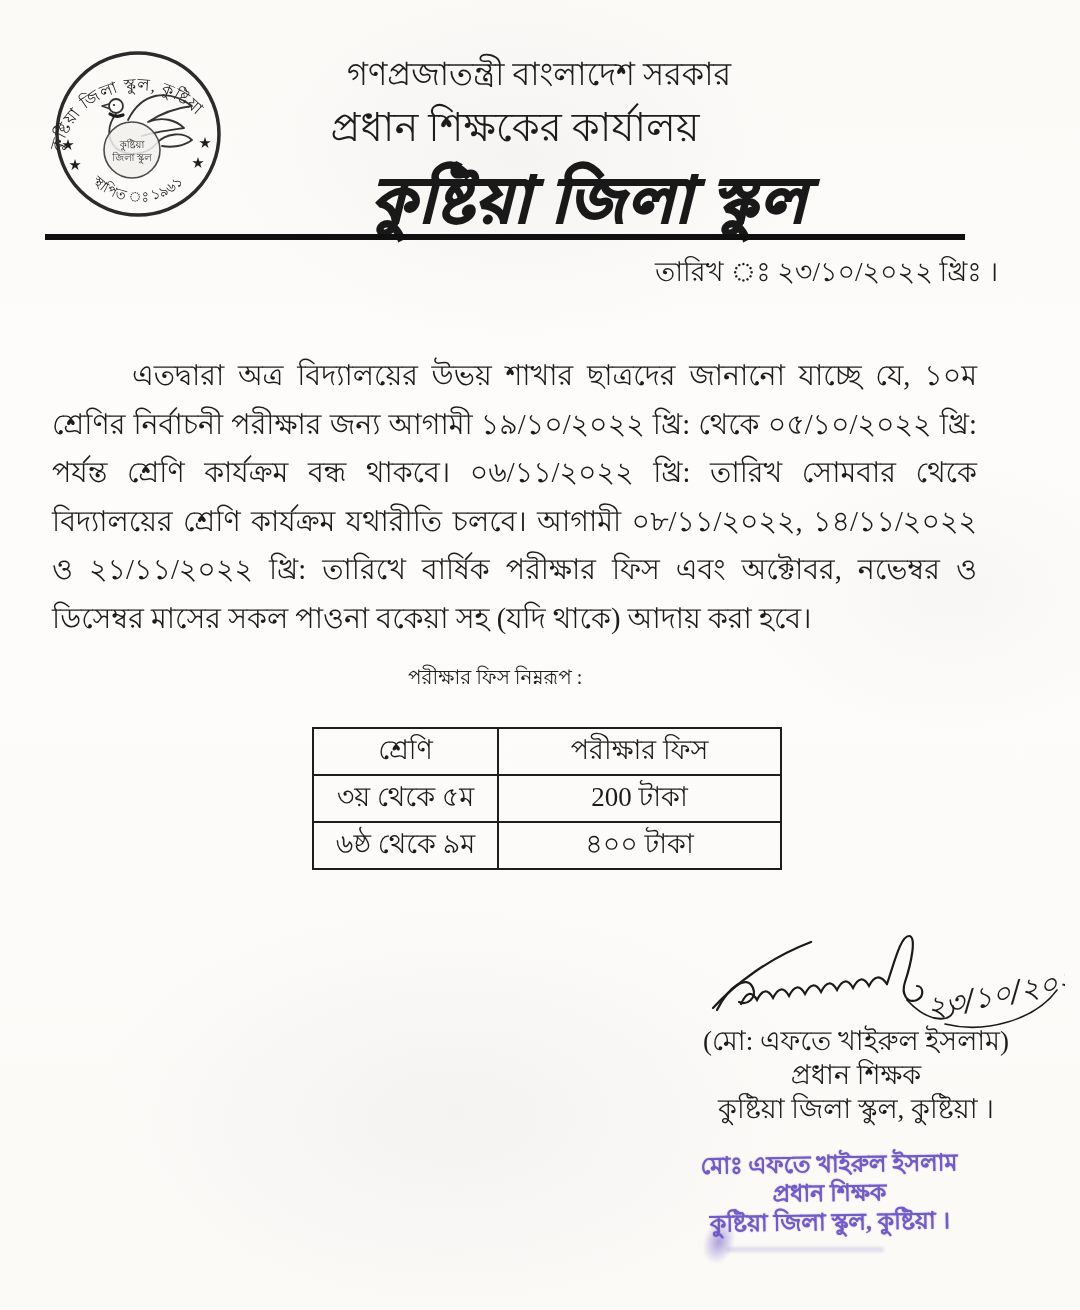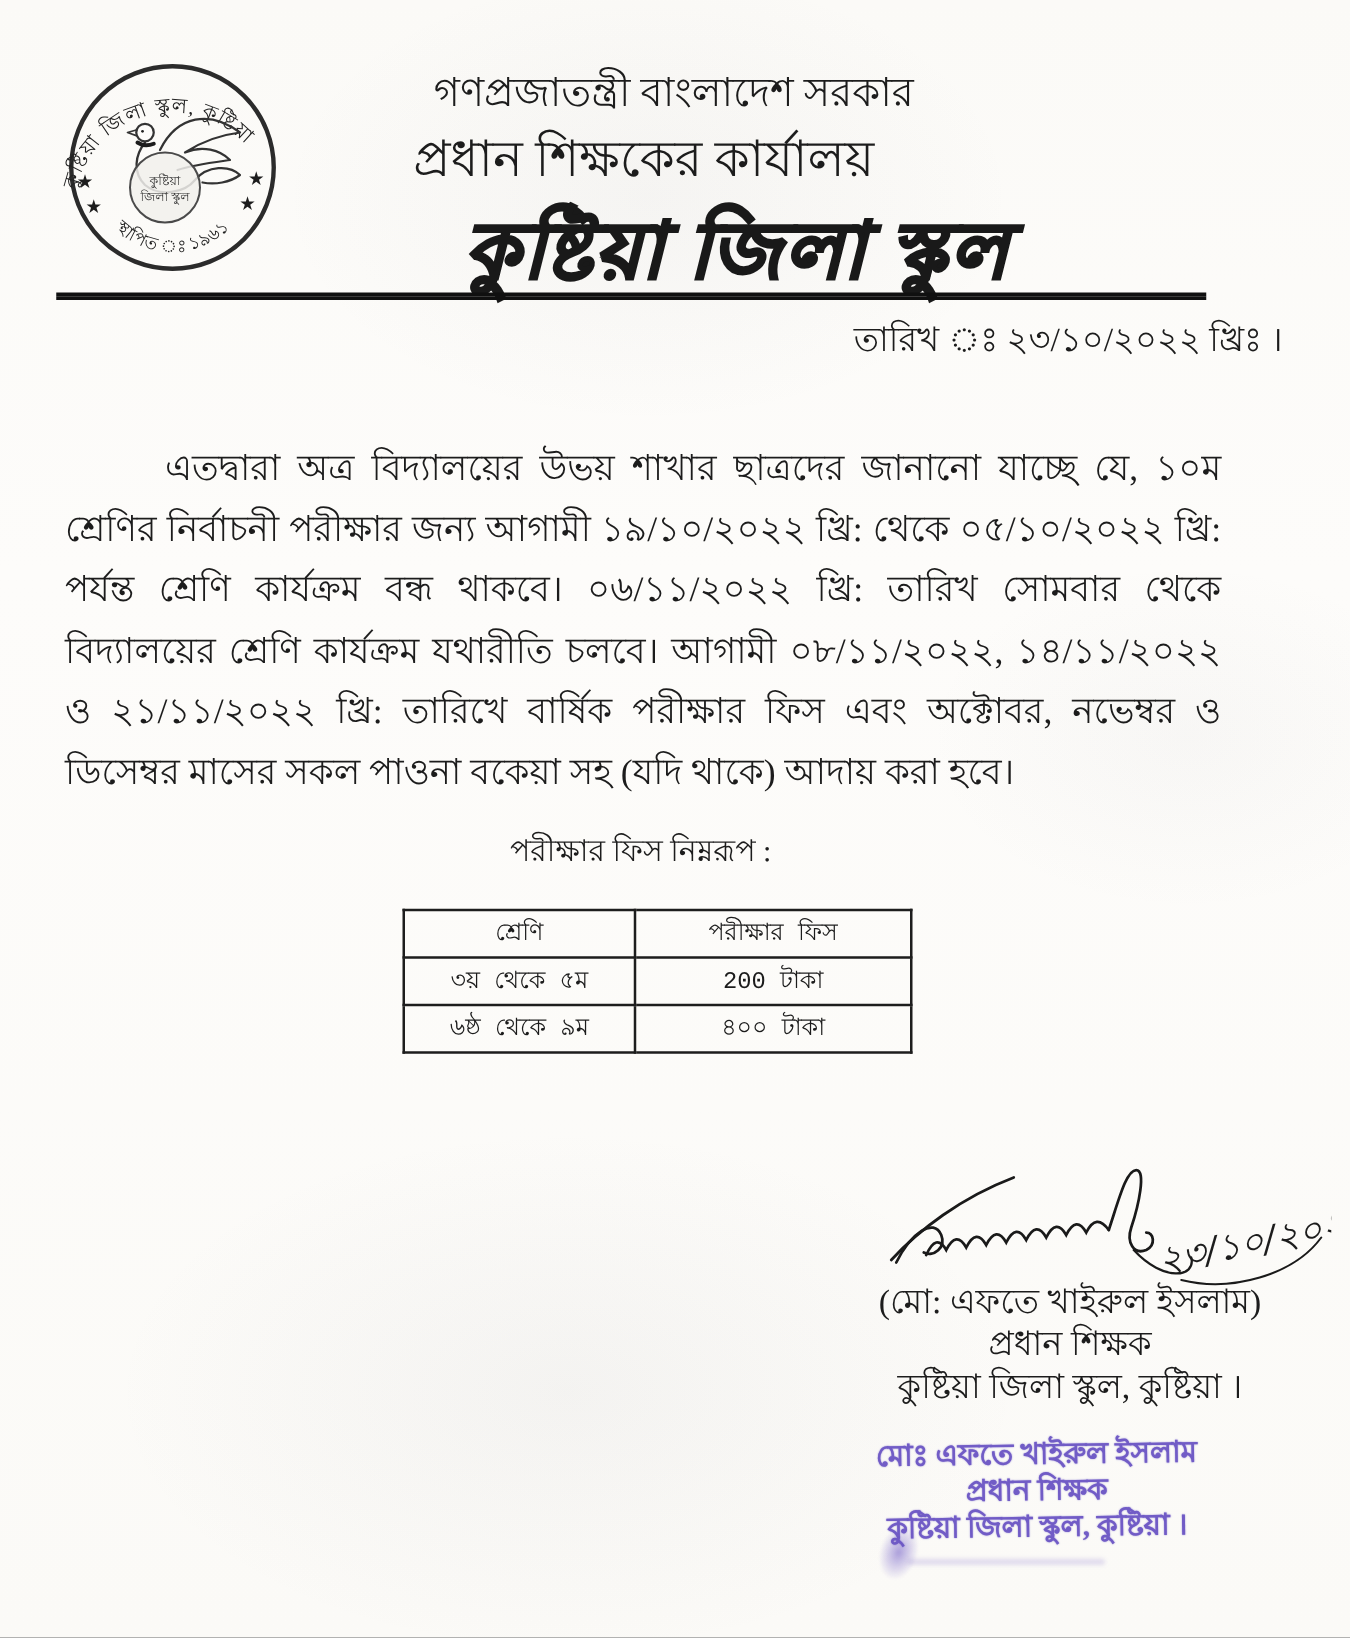--- a/index.html
+++ b/index.html
@@ -44,51 +44,50 @@
   }
 
   .double-rule {
     position: absolute; left: 45px; top: 234px; width: 920px; height: 4px;
     border-top: 3px solid #101010;
     border-bottom: 3px solid #101010;
   }
 
   .date-line {
     position: absolute; left: 655px; top: 251px; width: 320px;
-    font-size: 27px; text-align: center; white-space: nowrap; margin-left: 28px;
+    font-size: 27px; text-align: center; white-space: nowrap;
   }
 
   
   .body-par {
     position: absolute; left: 52px; top: 352px; width: 925px;
     font-size: 28.5px; line-height: 48.5px;
     text-align: justify; text-indent: 80px;
     margin: 0;
   }
 
   .fees-caption {
     position: absolute; left: 408px; top: 662px;
-    font-size: 24px;
+    font-size: 20px;
   }
 
   .fees-table {
-    position: absolute; left: 322px; top: 727px;
+    position: absolute; left: 312px; top: 727px;
     border-collapse: collapse;
-    font-size: 19px;
-    font-family: Liberation Mono, monospace;
+    font-size: 27px;
   }
   .fees-table th, .fees-table td {
     border: 2px solid #1d1d1d;
     text-align: center;
     font-weight: normal;
     padding: 0;
     height: 38px;
   }
   .fees-table .col-class { width: 185px; }
-  .fees-table .col-fee   { width: 221px; border-radius: 21px; }
+  .fees-table .col-fee   { width: 283px; border-radius: 21px; }
 
   
   .signature-svg { position: absolute; left: 695px; top: 928px; width: 370px; height: 112px; }
 
   .sign-block {
     position: absolute; left: 676px; top: 1024px; width: 360px;
     text-align: center; font-size: 27px; line-height: 34px;
     white-space: nowrap;
   }
 

